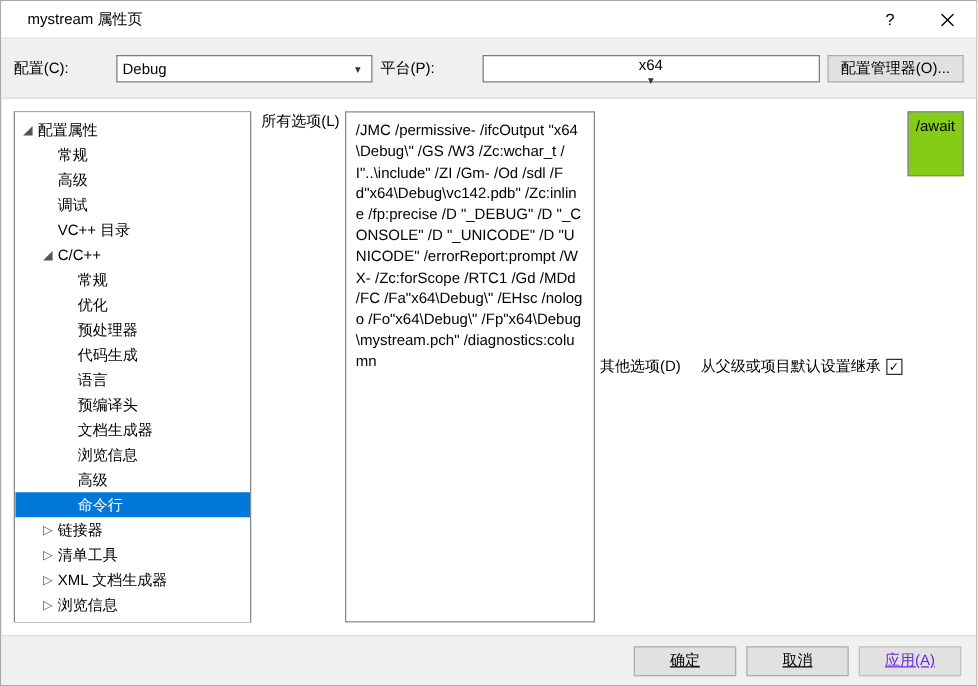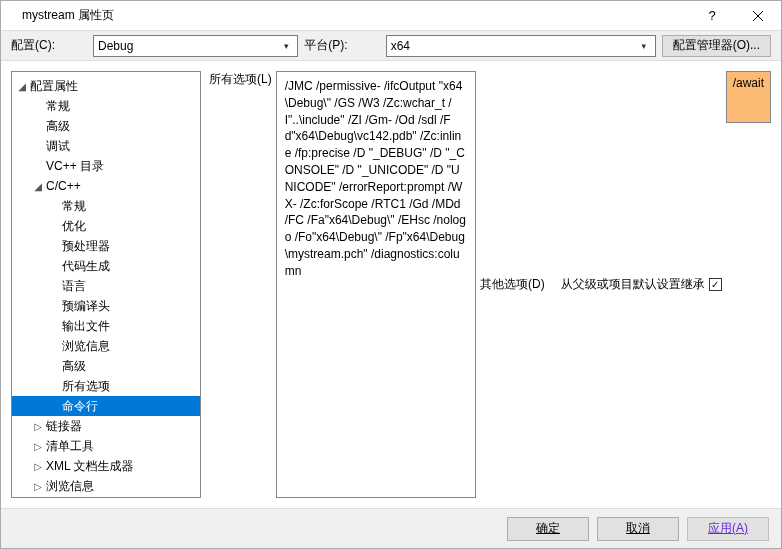--- a/index.html
+++ b/index.html
@@ -2,42 +2,42 @@
 <html><head>
 <meta charset="utf-8">
 <style>
 * { box-sizing: border-box; margin: 0; padding: 0; font-family: "Microsoft YaHei", "Segoe UI", Tahoma, sans-serif; font-size: 12px; }
 html, body { width: 782px; height: 549px; background: #fff; color: #000; }
 .window { width: 100%; height: 100%; display: flex; flex-direction: column; border: 1px solid #aaa; }
 .titlebar { height: 30px; display: flex; align-items: center; padding-left: 21px; background: #fff; border-bottom: 1px solid #ddd; }
 .titlebar .title { flex: 1; }
 .titlebar .btn { width: 46px; height: 30px; display: flex; align-items: center; justify-content: center; font-size: 13px; }
 .titlebar .btn svg { width: 10px; height: 10px; }
-.toprow { height: 30px; display: flex; align-items: center; gap: 6px; padding: 4px 10px; background: #f0f0f0; border-bottom: 1px solid #ddd; }
+.toprow { height: 48px; display: flex; align-items: center; gap: 6px; padding: 4px 10px; background: #f0f0f0; border-bottom: 1px solid #ddd; }
 .toprow label { white-space: nowrap; }
 .combo { display: flex; align-items: center; height: 22px; background: #fff; border: 1px solid #7a7a7a; padding: 0 4px; margin-left: 32px; }
 .combo-config { flex: 1; }
-.combo-platform { width: 270px; }
+.combo-platform { width: 270px; flex-direction: column; }
 .combo .val { flex: 1; }
 .combo .arrow { width: 14px; text-align: center; font-size: 9px; color: #333; }
 .cfgmgr-btn { height: 22px; padding: 0 10px; background: #e1e1e1; border: 1px solid #adadad; cursor: default; }
 .body { flex: 1; display: flex; padding: 10px; gap: 8px; min-height: 0; }
 .tree { width: 190px; border: 1px solid #828790; overflow: auto; padding: 4px 0; background: #fff; }
 .tree .row { display: flex; align-items: center; height: 20px; padding-right: 4px; cursor: default; white-space: nowrap; }
 .tree .tw { width: 16px; text-align: center; color: #555; font-size: 10px; display: inline-block; }
 .tree .sel { background: #0078d7; color: #fff; }
 .right { flex: 1; display: flex; flex-direction: row; gap: 4px; min-width: 0; }
 .lbl { margin-bottom: 2px; }
 .alloptions { flex: 1; border: 1px solid #828790; background: #fff; padding: 6px 8px; overflow: auto; white-space: pre-wrap; word-break: break-all; line-height: 1.4; color: #000; }
 .otherrow { display: flex; align-items: center; gap: 8px; justify-content: space-between; }
 .otherrow .lbl2 { flex: 0 0 auto; }
 .otherrow .spacer { flex: 1; }
 .inherit { display: flex; align-items: center; gap: 4px; }
 .inherit .cb { width: 13px; height: 13px; border: 1px solid #333; display: inline-flex; align-items: center; justify-content: center; font-size: 10px; }
-.addl { height: 52px; border: 1px solid #828790; background: #fdba74; padding: 4px 6px; }
+.addl { height: 52px; border: 1px solid #828790; background: #84cc16; padding: 4px 6px; }
 .footer { height: 40px; display: flex; align-items: center; justify-content: flex-end; gap: 8px; padding: 0 12px; border-top: 1px solid #ddd; background: #f0f0f0; }
 .footer button { width: 82px; height: 24px; background: #e1e1e1; border: 1px solid #adadad; cursor: default; text-decoration: underline; }
 .footer button.disabled { color: #6d28d9; border-color: #c0c0c0; }
 </style>
 </head>
 <body>
 
 <div class="window">
 
   <div class="titlebar">
@@ -111,33 +111,29 @@
       <div class="row" style="padding-left:34px;">
           <span class="tw"></span>
           <span>语言</span>
         </div>
       <div class="row" style="padding-left:34px;">
           <span class="tw"></span>
           <span>预编译头</span>
         </div>
       <div class="row" style="padding-left:34px;">
           <span class="tw"></span>
-          <span>输出文件</span>
+          <span>文档生成器</span>
         </div>
       <div class="row" style="padding-left:34px;">
           <span class="tw"></span>
           <span>浏览信息</span>
         </div>
       <div class="row" style="padding-left:34px;">
           <span class="tw"></span>
           <span>高级</span>
-        </div>
-      <div class="row" style="padding-left:34px;">
-          <span class="tw"></span>
-          <span>所有选项</span>
         </div>
       <div class="row sel" style="padding-left:34px;">
           <span class="tw"></span>
           <span>命令行</span>
         </div>
       <div class="row" style="padding-left:18px;">
           <span class="tw">▷</span>
           <span>链接器</span>
         </div>
       <div class="row" style="padding-left:18px;">

